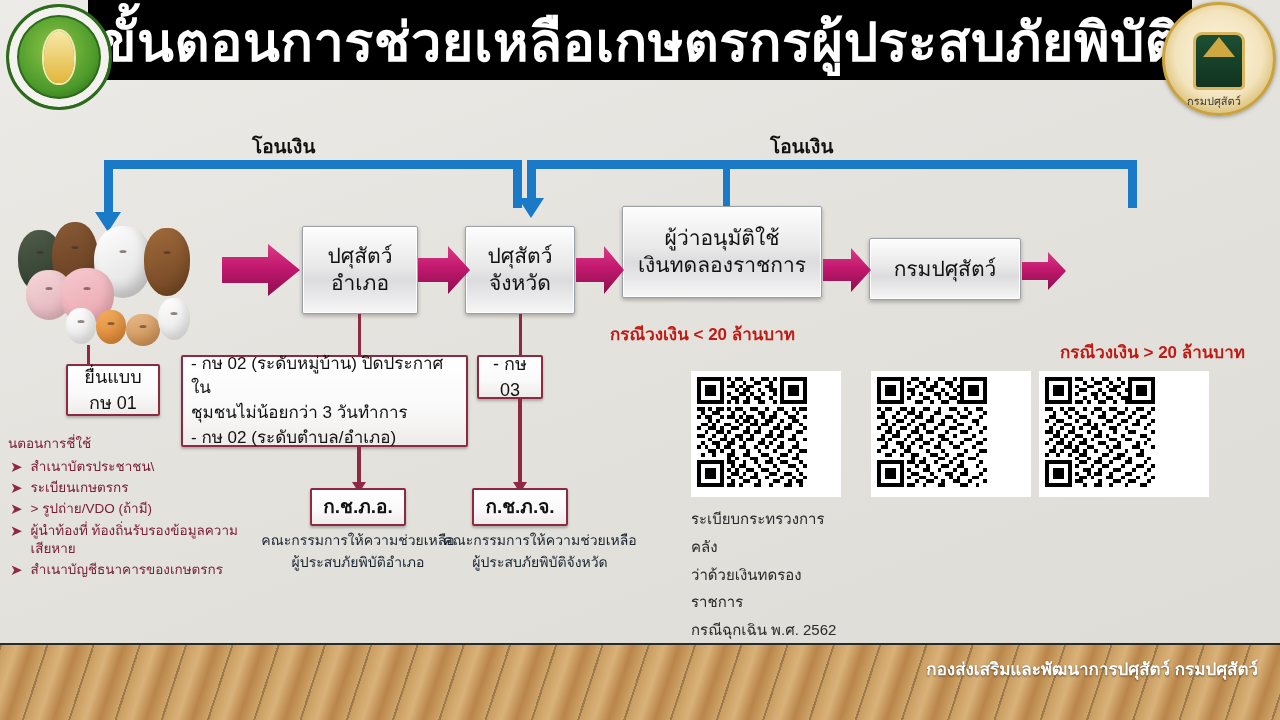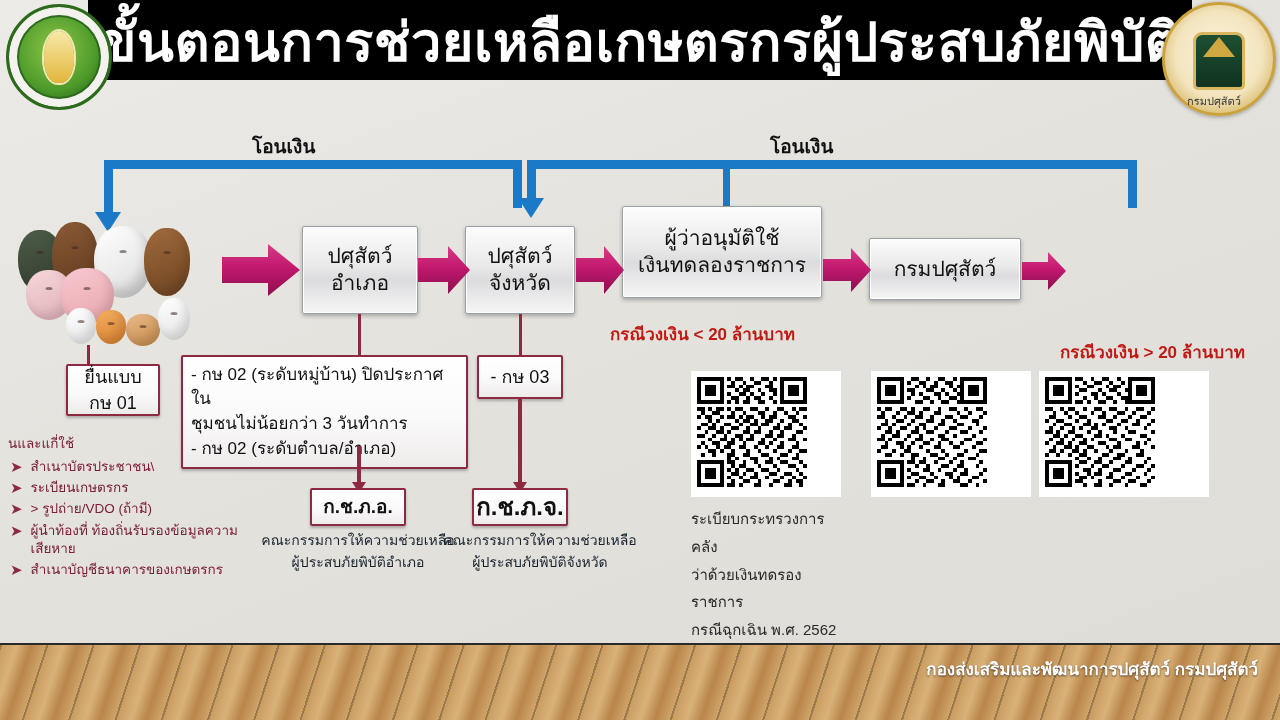--- a/index.html
+++ b/index.html
@@ -196,41 +196,41 @@
   </div>
 
   <div class="red-note" style="left:610px;top:320px;">กรณีวงเงิน &lt; 20 ล้านบาท</div>
   <div class="red-note" style="left:1060px;top:338px;">กรณีวงเงิน &gt; 20 ล้านบาท</div>
 
   <div class="mline" style="left:87px;top:345px;width:3px;height:20px;"></div>
   <div class="mbox" style="left:42px;top:364px;width:94px;height:52px;white-space:pre-line;margin-left:24px;">ยื่นแบบ
 กษ 01</div>
 
   <div class="mline" style="left:358px;top:314px;width:3px;height:42px;"></div>
-  <div class="mbox left-align" style="left:181px;top:355px;width:287px;height:114px;white-space:pre-line;font-size:17px;">- กษ 02 (ระดับหมู่บ้าน) ปิดประกาศใน
+  <div class="mbox left-align" style="left:181px;top:355px;width:287px;height:92px;white-space:pre-line;font-size:17px;">- กษ 02 (ระดับหมู่บ้าน) ปิดประกาศใน
 ชุมชนไม่น้อยกว่า 3 วันทำการ
 - กษ 02 (ระดับตำบล/อำเภอ)</div>
 
   <div class="mline" style="left:519px;top:314px;width:3px;height:42px;"></div>
-  <div class="mbox" style="left:477px;top:355px;width:86px;height:44px;">- กษ 03</div>
+  <div class="mbox" style="left:477px;top:355px;width:66px;height:44px;">- กษ 03</div>
 
   <div class="mline" style="left:357px;top:446px;width:4px;height:42px;"></div>
   <div class="mhead" style="left:352px;top:482px;"></div>
   <div class="mbox" style="left:310px;top:488px;width:96px;height:38px;font-size:19px;font-weight:bold;">ก.ช.ภ.อ.</div>
   <div class="cap" style="left:259px;top:530px;width:198px;white-space:pre-line;">คณะกรรมการให้ความช่วยเหลือ
 ผู้ประสบภัยพิบัติอำเภอ</div>
 
   <div class="mline" style="left:518px;top:399px;width:4px;height:89px;"></div>
   <div class="mhead" style="left:513px;top:482px;"></div>
-  <div class="mbox" style="left:472px;top:488px;width:96px;height:38px;font-size:24px;font-weight:bold;">ก.ช.ภ.จ.</div>
+  <div class="mbox" style="left:472px;top:488px;width:96px;height:38px;font-size:19px;font-weight:bold;">ก.ช.ภ.จ.</div>
   <div class="cap" style="left:441px;top:530px;width:198px;white-space:pre-line;">คณะกรรมการให้ความช่วยเหลือ
 ผู้ประสบภัยพิบัติจังหวัด</div>
 
   <div class="docs">
-    <div class="head">นและแกี่ใช้</div>
+    <div class="head">นตอนการชี่ใช้</div>
     <ul>
       <li>
           <span class="bullet">➤</span>
           <span>สำเนาบัตรประชาชน\</span>
         </li>
       <li>
           <span class="bullet">➤</span>
           <span>ระเบียนเกษตรกร</span>
         </li>
       <li>

